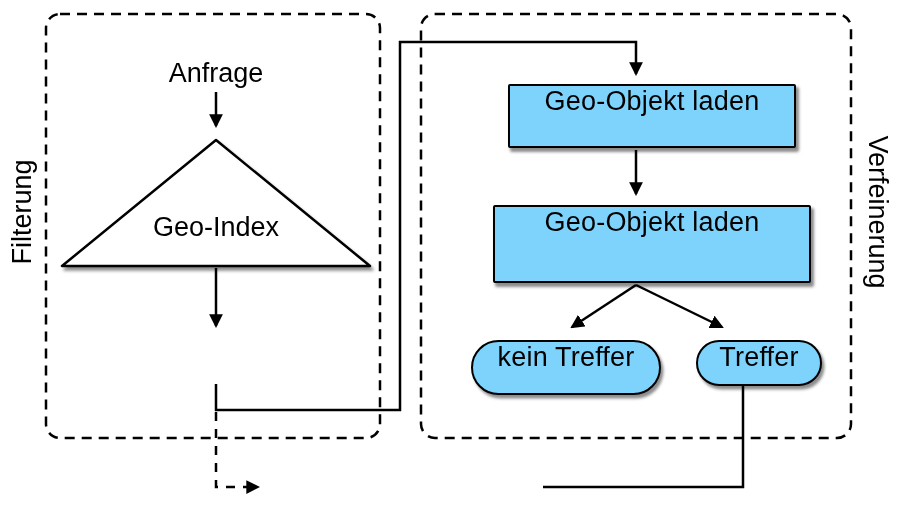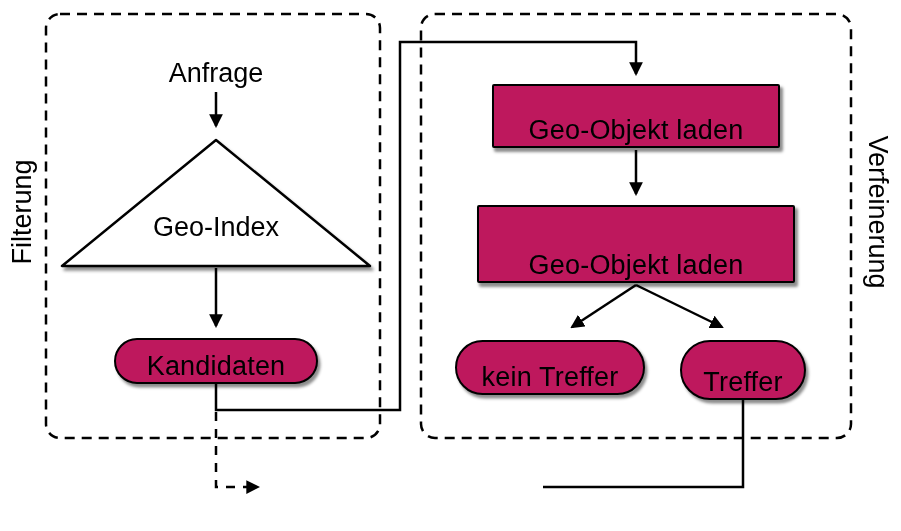--- a/index.html
+++ b/index.html
@@ -19,29 +19,30 @@
   .stage svg.wires {
     position: absolute;
     left: 0;
     top: 0;
     width: 901px;
     height: 531px;
   }
   .node {
     position: absolute;
     display: flex;
-    align-items: flex-end;
+    align-items: flex-start;
     justify-content: center;
-    background: #be185d;
+    background: #7dd3fc;
     border: 2.5px solid #000;
     box-shadow: 2.5px 3.5px 3px rgba(0,0,0,0.45);
     font-size: 27px;
     letter-spacing: 0.2px;
     white-space: nowrap;
     box-sizing: border-box;
+    margin-left: 16px;
   }
   .rect-node { border-radius: 2px; }
   .oval-node { border-radius: 999px; }
   .plain-label {
     position: absolute;
     font-size: 27px;
     text-align: center;
     white-space: nowrap;
   }
   .rotated-label {
@@ -95,34 +96,31 @@
   </svg>
 
   <div class="rotated-label rot-left" style="left:-88px; top:196px;">Filterung</div>
 
   <div class="rotated-label rot-right" style="left:768px; top:196px;">Verfeinerung</div>
 
   <div class="plain-label" style="left:116px; top:212px; width:200px;">Geo-Index</div>
 
   <div class="plain-label" style="left:116px; top:58px; width:200px;">Anfrage</div>
 
-  <div class="node oval-node" style="left:114px; top:338px; width:204px; height:46px;">
-    <span>Kandidaten</span>
-  </div>
 
   <div class="node rect-node" style="left:492px; top:84px; width:288px; height:64px;">
     <span>Geo-Objekt laden</span>
   </div>
 
   <div class="node rect-node" style="left:477px; top:205px; width:318px; height:78px;">
     <span>Geo-Objekt laden</span>
   </div>
 
   <div class="node oval-node" style="left:455px; top:340px; width:190px; height:55px;">
     <span>kein Treffer</span>
   </div>
 
-  <div class="node oval-node" style="left:680px; top:340px; width:126px; height:60px;">
+  <div class="node oval-node" style="left:680px; top:340px; width:126px; height:46px;">
     <span>Treffer</span>
   </div>
 
 
 </div>
 
 </body></html>

